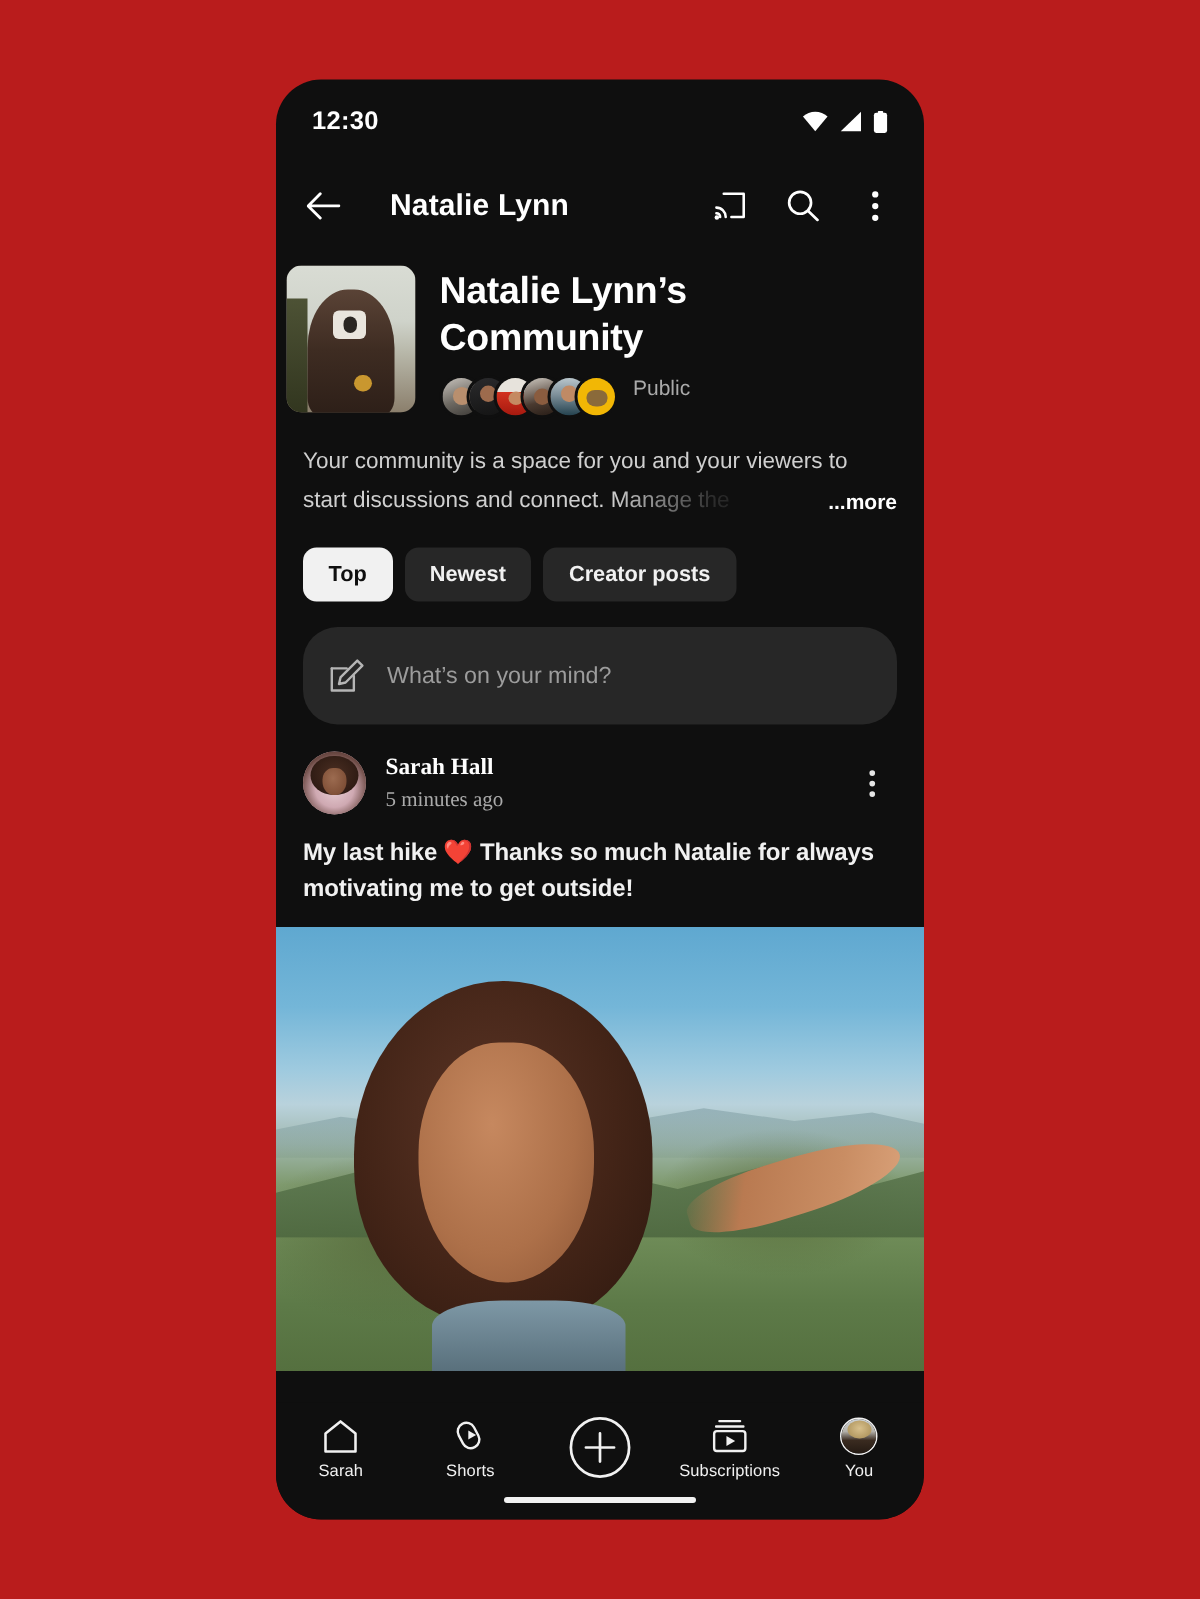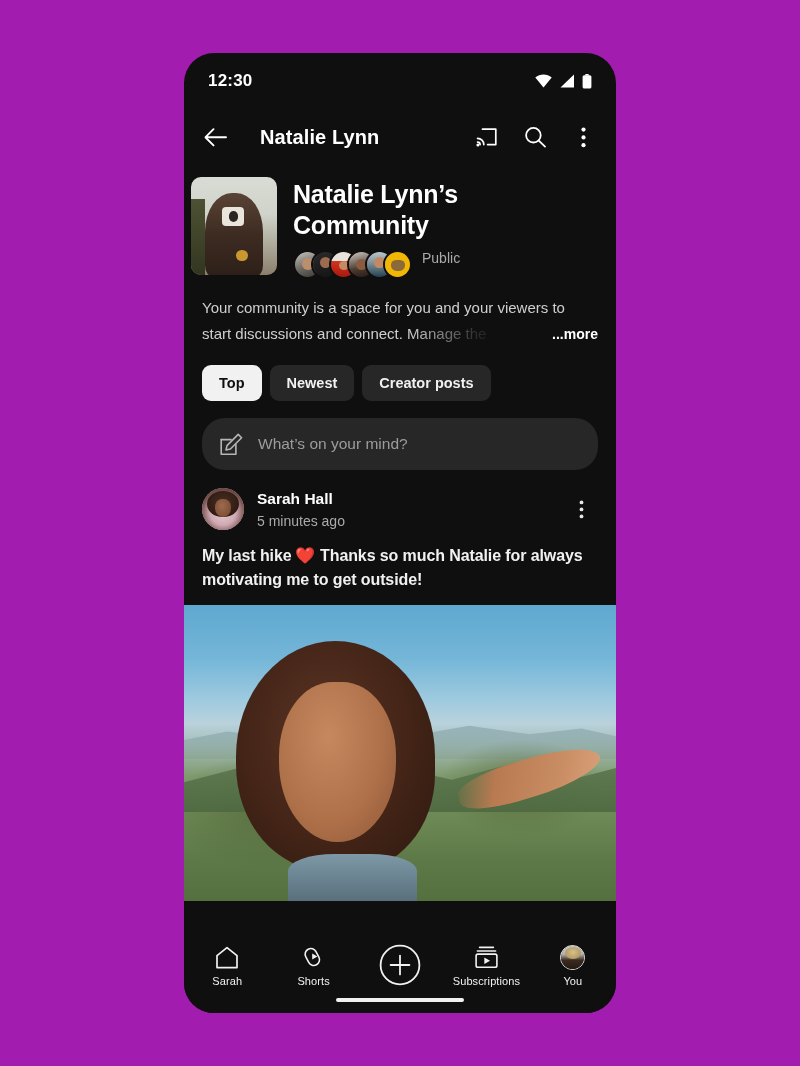--- a/index.html
+++ b/index.html
@@ -9,21 +9,21 @@
     height: 1066px;
     background: #ffffff;
     font-family: "Liberation Sans", sans-serif;
     overflow: hidden;
   }
 
   #stage {
     position: relative;
     width: 800px;
     height: 1066px;
-    background: #a21caf;
+    background: #b91c1c;
   }
 
   
   .phone {
     position: absolute;
     left: 184px;
     top: 53px;
     width: 432px;
     height: 960px;
     background: #0f0f0f;
@@ -171,21 +171,21 @@
     white-space: nowrap;
   }
   .chip.active {
     background: #f1f1f1;
     color: #0f0f0f;
   }
 
   
   .composer {
     margin: 17px 18px 0 18px;
-    height: 52px;
+    height: 65px;
     border-radius: 23px;
     background: #272727;
     display: flex;
     align-items: center;
     gap: 15px;
     padding: 0 18px;
   }
   .composer-ph {
     font-size: 15.5px;
     color: #9c9c9c;
@@ -200,21 +200,21 @@
   }
   .post-avatar {
     width: 42px;
     height: 42px;
     border-radius: 50%;
     flex: none;
     overflow: hidden;
     position: relative;
     background: #d8b4bd;
   }
-  .post-names { flex: 1; min-width: 0; }
+  .post-names { flex: 1; min-width: 0; font-family: Liberation Serif, serif; }
   .post-author {
     font-size: 15.5px;
     font-weight: 700;
     color: #ffffff;
     line-height: 20px;
   }
   .post-time {
     font-size: 14px;
     color: #aaaaaa;
     margin-top: 3px;

